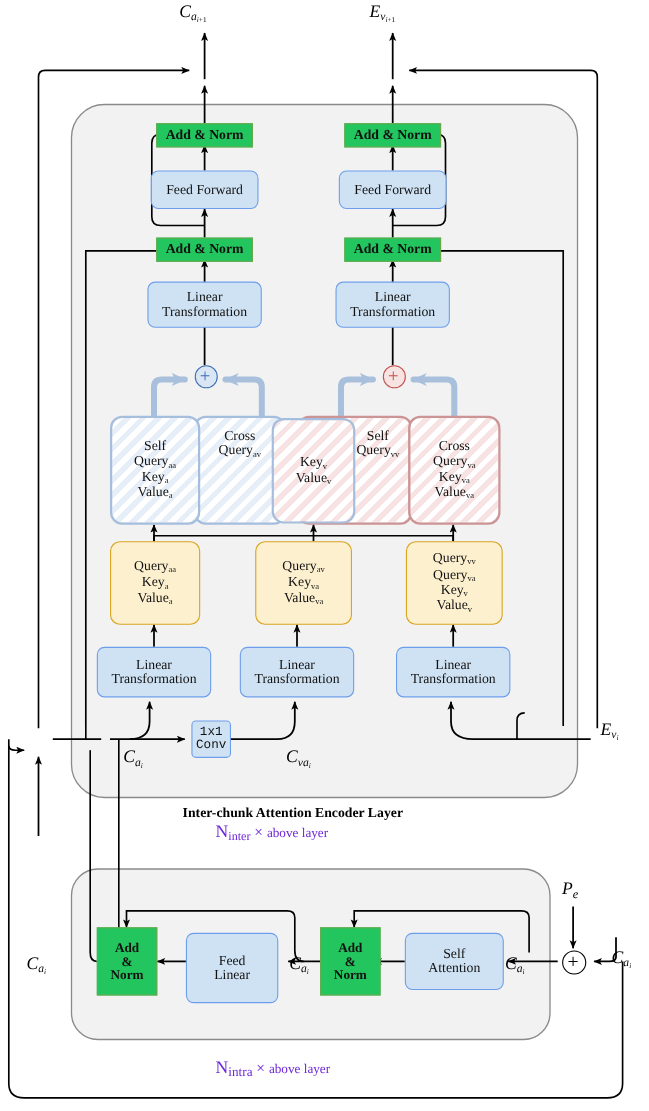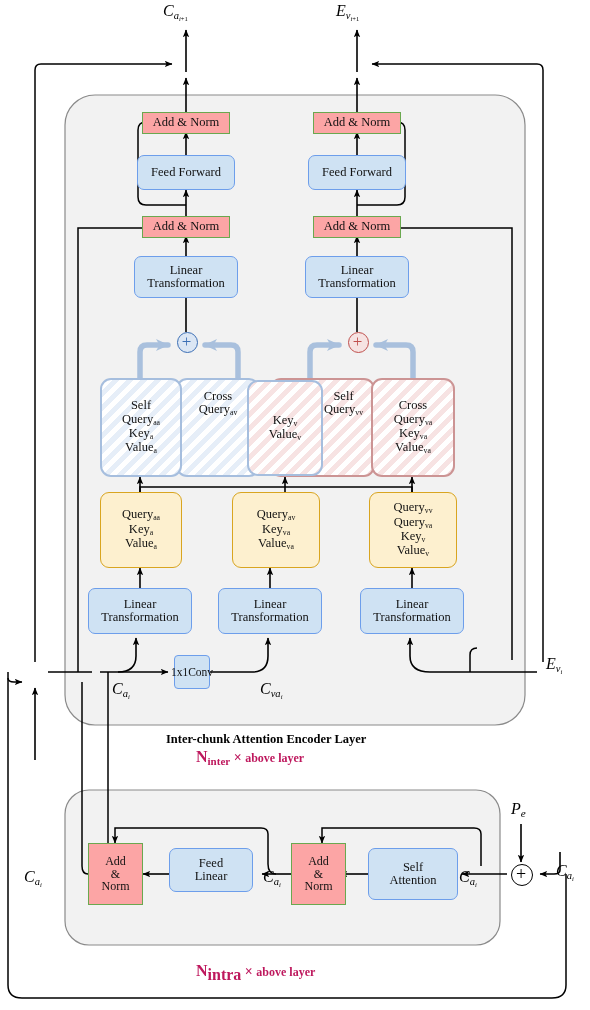--- a/index.html
+++ b/index.html
@@ -4,41 +4,41 @@
 <style>
   html,body{margin:0;padding:0;background:#ffffff;}
   body{width:590px;height:1010px;position:relative;overflow:hidden;
        font-family:"Liberation Serif","DejaVu Serif",serif;}
   #stage{position:absolute;left:0;top:0;width:590px;height:1010px;}
   svg#wires{position:absolute;left:0;top:0;width:590px;height:1010px;}
 
   .node{position:absolute;box-sizing:border-box;display:flex;
         align-items:center;justify-content:center;text-align:center;
         line-height:1.06;}
-  .green{background:#fca5a5;border:1.4px solid #6aa84f;font-size:12.5px;color:#111;}
+  .green{background:#22c55e;border:1.4px solid #6aa84f;font-size:12.5px;color:#111;font-weight:bold;}
   .blue{background:#cfe2f3;border:1.4px solid #6d9eeb;border-radius:7px;
         font-size:12.5px;color:#111;}
   .yellow{background:#fdf0cf;border:1.4px solid #d9a520;border-radius:9px;
           font-size:12.5px;color:#111;}
   .attn{border-radius:11px;font-size:12.5px;color:#111;}
   .attn-b{border:2.2px solid #a6bede;}
   .attn-r{border:2.2px solid #cc9494;}
   .hatch-b{background:
      repeating-linear-gradient(-45deg,#e6eef8 0 5px,#ffffff 5px 10px);}
   .hatch-r{background:
      repeating-linear-gradient(-45deg,#f7e3e3 0 5px,#ffffff 5px 10px);}
 
   .lbl{position:absolute;font-size:16px;color:#000;white-space:nowrap;}
   .lbl i{font-style:italic;}
   sub{font-size:0.62em;vertical-align:-0.28em;font-style:normal;}
   .sub-i{font-size:0.66em;vertical-align:-0.26em;}
   .cap{position:absolute;font-weight:bold;font-size:12.5px;color:#000;
        white-space:nowrap;font-family:"Liberation Serif","DejaVu Serif",serif;margin-top:20px;}
-  .repeat{position:absolute;font-size:14px;color:#be185d;white-space:nowrap;
-          font-weight:bold;}
+  .repeat{position:absolute;font-size:14px;color:#6d28d9;white-space:nowrap;
+          font-weight:normal;}
   .repeat .n{font-size:16px;}
   .repeat .sm{font-size:12px;}
 </style>
 </head>
 <body>
 
 <div id="stage">
 
   <svg id="wires" viewBox="0 0 590 1010">
     <defs>
@@ -239,22 +239,22 @@
   </div>
   <div class="node blue" style="left:218px;top:588px;width:104px;height:46px;flex-direction:column;">
     <span>Linear</span>
     <span>Transformation</span>
   </div>
   <div class="node blue" style="left:360px;top:588px;width:104px;height:46px;flex-direction:column;">
     <span>Linear</span>
     <span>Transformation</span>
   </div>
 
-  <div class="node blue" style="left:174px;top:655px;width:36px;height:34px;flex-direction:row;
-              font-size:11.5px;border-radius:4px;">
+  <div class="node blue" style="left:174px;top:655px;width:36px;height:34px;flex-direction:column;
+              font-size:11.5px;border-radius:4px;font-family:Liberation Mono, monospace;">
     <span>1x1</span>
     <span>Conv</span>
   </div>
 
   <div class="lbl" style="left:112px;top:680px;">
     <i>C</i><span class="sub-i"><i>a</i><sub><i>i</i></sub></span>
   </div>
   <div class="lbl" style="left:260px;top:680px;">
     <i>C</i><span class="sub-i"><i>va</i><sub><i>i</i></sub></span>
   </div>
@@ -268,21 +268,21 @@
     <span>×</span>
     <span class="sm">above layer</span>
   </div>
 
   <div class="node green" style="left:88px;top:843px;width:55px;height:62px;flex-direction:column;font-size:12px;">
     <span>Add</span>
     <span>&amp;</span>
     <span>Norm</span>
   </div>
 
-  <div class="node blue" style="left:169px;top:848px;width:84px;height:44px;flex-direction:column;">
+  <div class="node blue" style="left:169px;top:848px;width:84px;height:64px;flex-direction:column;">
     <span>Feed</span>
     <span>Linear</span>
   </div>
 
   <div class="node green" style="left:291px;top:843px;width:55px;height:62px;flex-direction:column;font-size:12px;">
     <span>Add</span>
     <span>&amp;</span>
     <span>Norm</span>
   </div>
 
@@ -307,18 +307,18 @@
     <i>C</i><span class="sub-i"><i>a</i><sub><i>i</i></sub></span>
   </div>
   <div class="lbl" style="left:263px;top:868px;">
     <i>C</i><span class="sub-i"><i>a</i><sub><i>i</i></sub></span>
   </div>
   <div class="lbl" style="left:24px;top:868px;">
     <i>C</i><span class="sub-i"><i>a</i><sub><i>i</i></sub></span>
   </div>
 
   <div class="repeat" style="left:196px;top:962px;">
-    <span class="n">N</span><sub style="font-size:16px;">intra</sub>
+    <span class="n">N</span><sub style="font-size:12px;">intra</sub>
     <span>×</span>
     <span class="sm">above layer</span>
   </div>
 
 </div>
 
 </body></html>

